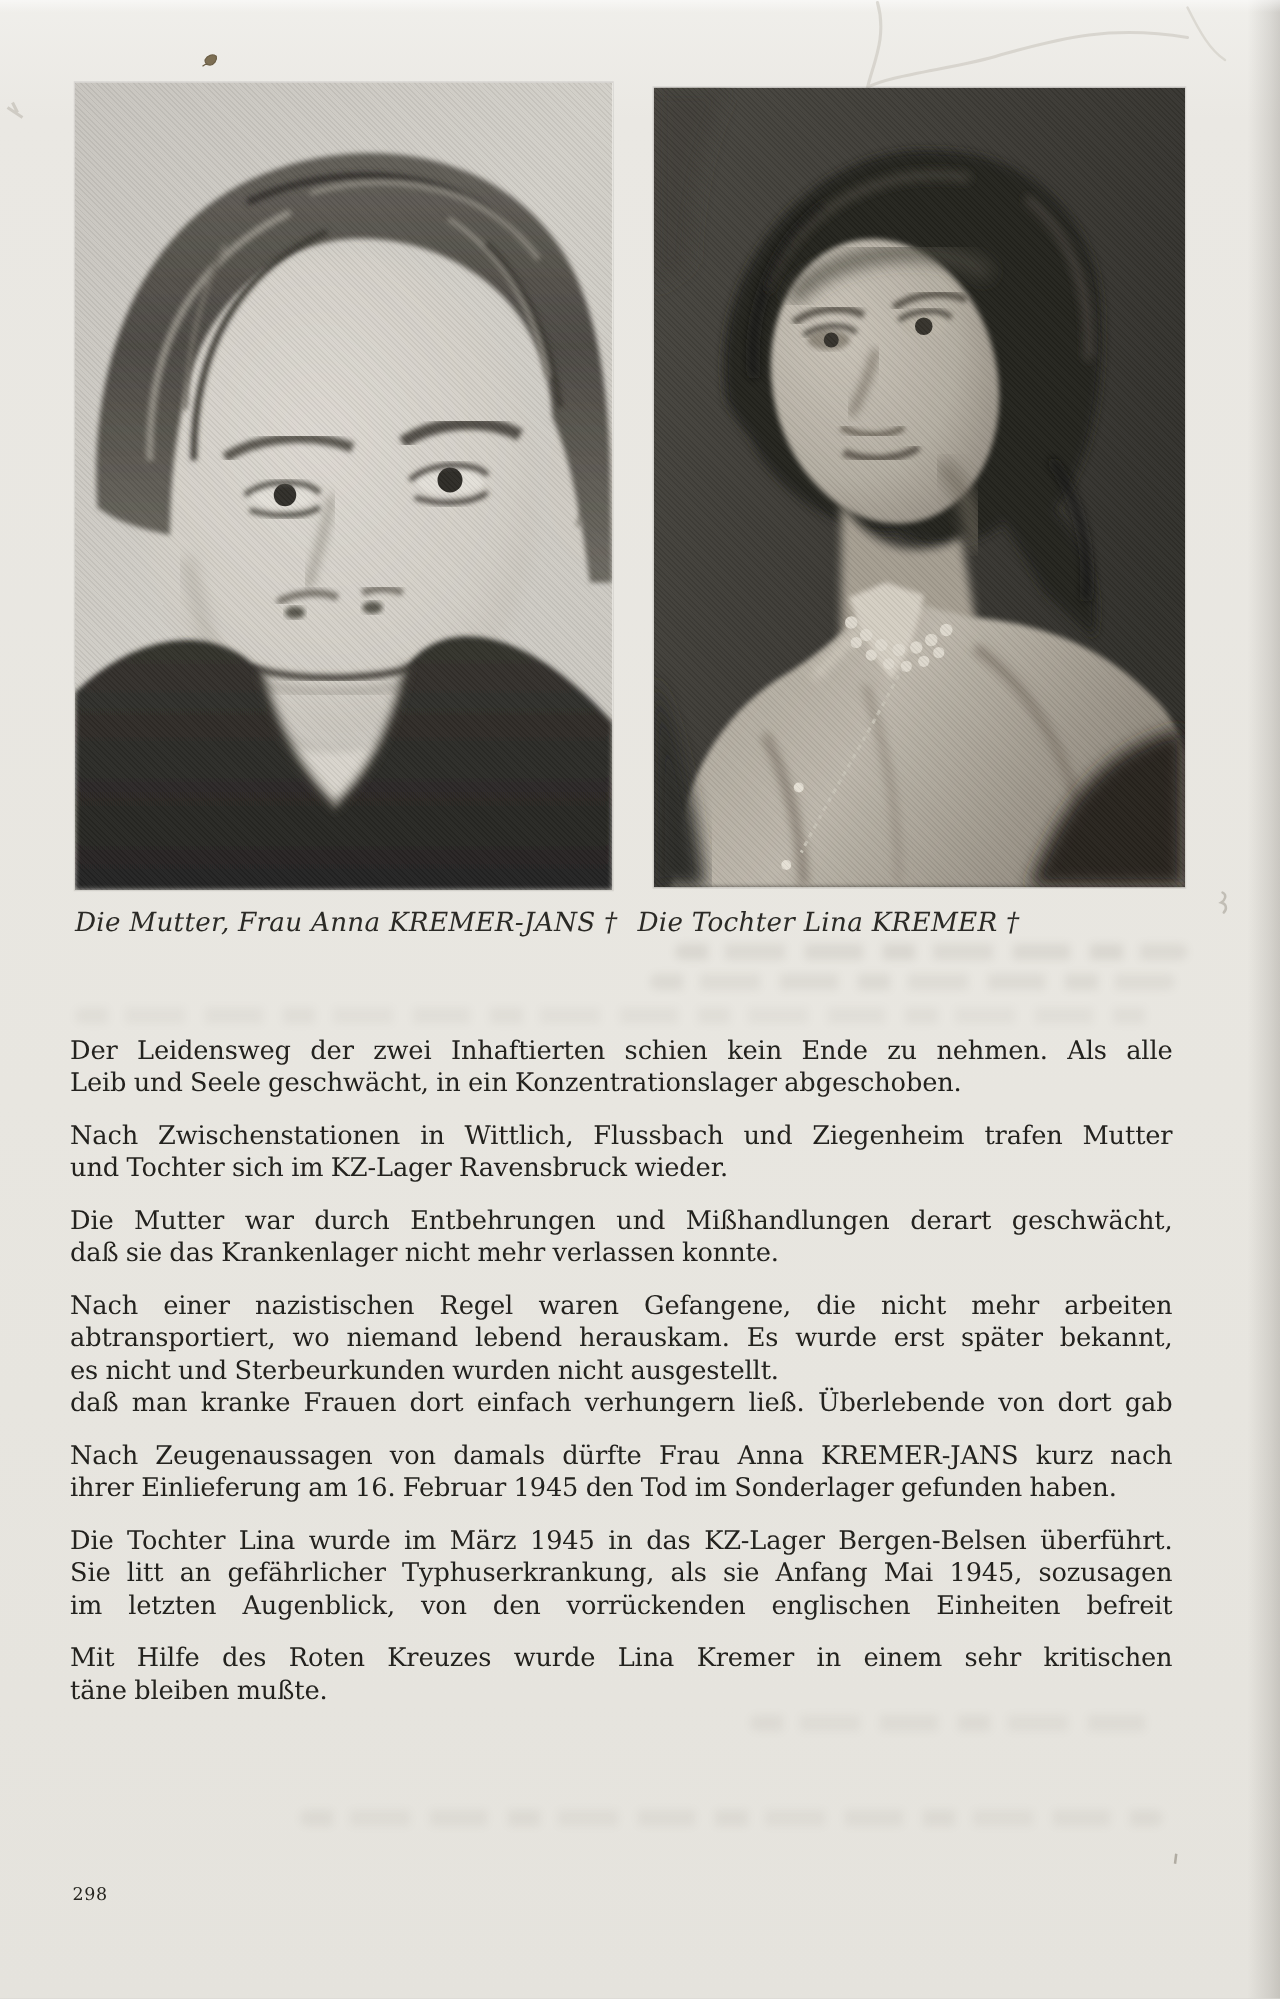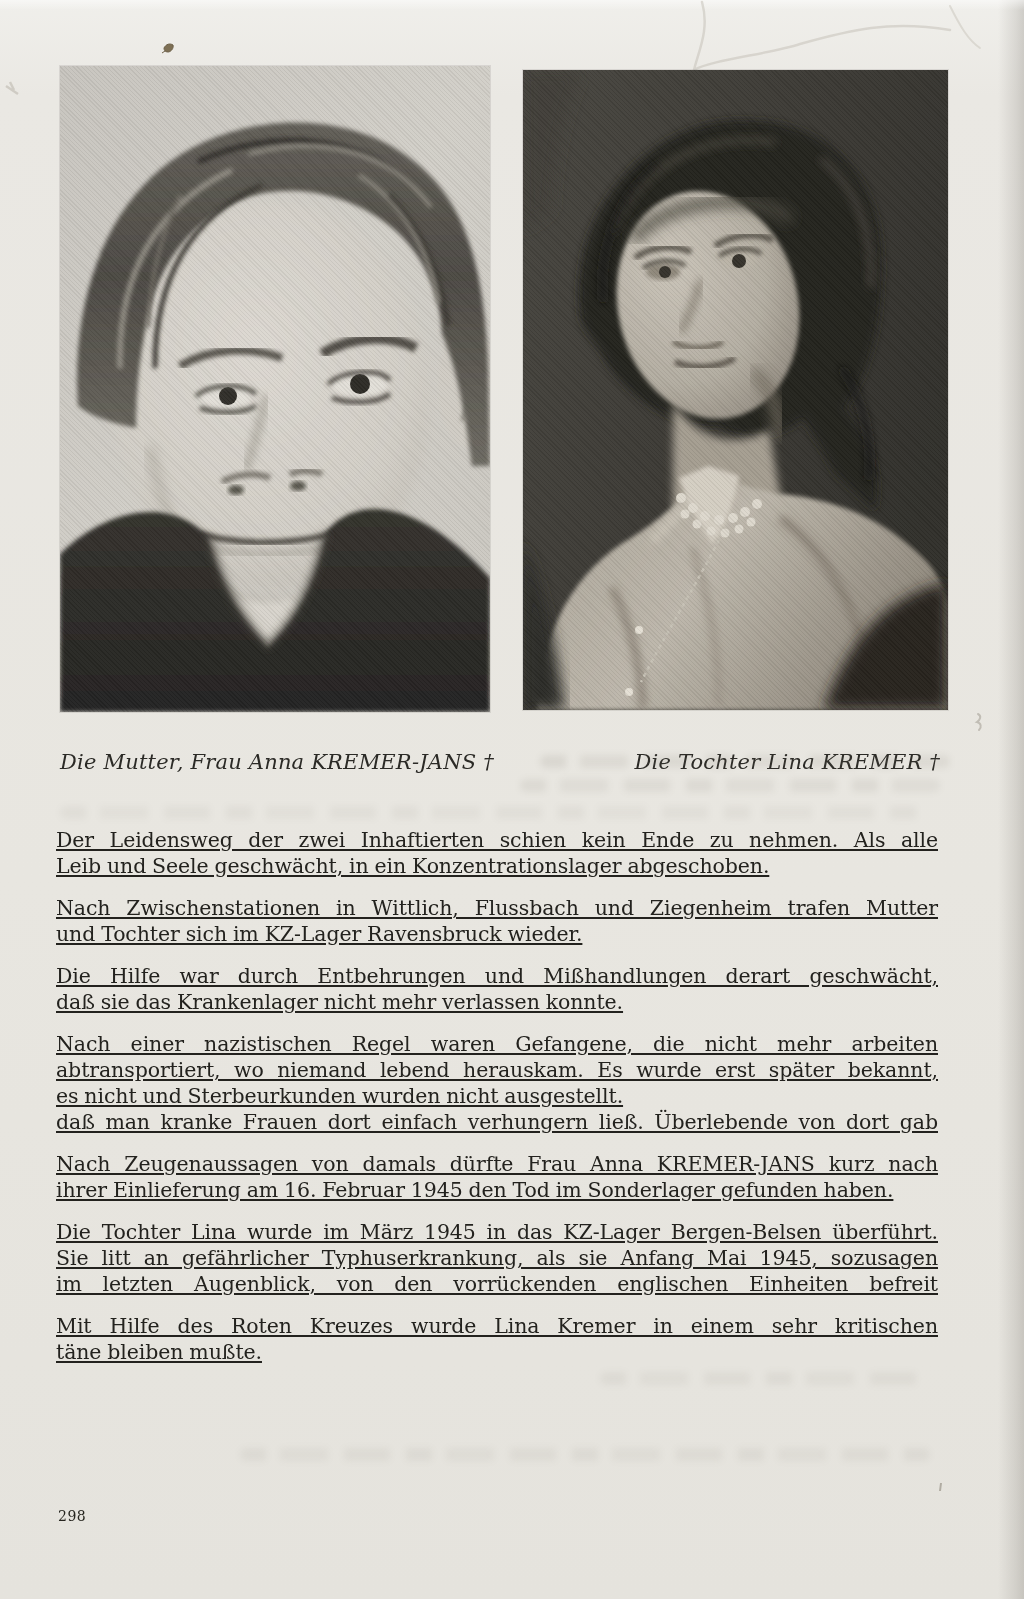--- a/index.html
+++ b/index.html
@@ -22,27 +22,27 @@
   }
   .photo{position:absolute;overflow:hidden;box-shadow:0 0 0 1px rgba(70,68,62,.12);}
   .photo svg{display:block;}
   .photo-left{left:60px;top:66px;width:430px;height:646px;}
   .photo-right{left:523px;top:70px;width:425px;height:640px;}
   .halftone{
     position:absolute;inset:0;pointer-events:none;
     background-image:repeating-linear-gradient(45deg,rgba(20,20,18,.06) 0 1px,rgba(255,255,255,.03) 1px 3px);
   }
   .caption{
-    position:absolute;top:747px;height:30px;
+    position:absolute;top:723px;height:30px;
     font-style:italic;font-size:21px;letter-spacing:.2px;color:#2b2a26;
-    text-align:right;line-height:30px;white-space:nowrap;
+    text-align:left;line-height:30px;white-space:nowrap;
   }
   .caption-left{left:60px;width:430px;}
   .caption-right{left:510px;width:430px;}
-  .article{position:absolute;left:56px;top:827px;width:882px;font-size:20.5px;line-height:26px;text-decoration:underline;}
+  .article{position:absolute;left:56px;top:827px;width:882px;font-size:20.5px;line-height:26px;}
   .para{margin:0 0 16px 0;}
   .para:last-child{margin-bottom:0;}
   .line{text-align:justify;text-align-last:justify;word-spacing:-.5px;letter-spacing:-.1px;min-height:26px;}
   .line.last{text-align-last:left;}
   .page-number{position:absolute;left:58px;top:1508px;font-size:14px;letter-spacing:.5px;color:#26251f;}
   
   .bleed{
     position:absolute;height:13px;border-radius:6px;pointer-events:none;
     background:repeating-linear-gradient(90deg,rgba(110,104,92,.55) 0 26px,rgba(110,104,92,0) 26px 40px,rgba(110,104,92,.45) 40px 88px,rgba(110,104,92,0) 88px 104px,rgba(110,104,92,.5) 104px 150px,rgba(110,104,92,0) 150px 166px);
     filter:blur(3.5px);opacity:.22;
@@ -263,21 +263,21 @@
   <div class="article">
       <div class="para">
         <div class="line">Der Leidensweg der zwei Inhaftierten schien kein Ende zu nehmen. Als alle</div>
         <div class="line last">Leib und Seele geschwächt, in ein Konzentrationslager abgeschoben.</div>
       </div>
       <div class="para">
         <div class="line">Nach Zwischenstationen in Wittlich, Flussbach und Ziegenheim trafen Mutter</div>
         <div class="line last">und Tochter sich im KZ-Lager Ravensbruck wieder.</div>
       </div>
       <div class="para">
-        <div class="line">Die Hilfe war durch Entbehrungen und Mißhandlungen derart geschwächt,</div>
+        <div class="line">Die Mutter war durch Entbehrungen und Mißhandlungen derart geschwächt,</div>
         <div class="line last">daß sie das Krankenlager nicht mehr verlassen konnte.</div>
       </div>
       <div class="para">
         <div class="line">Nach einer nazistischen Regel waren Gefangene, die nicht mehr arbeiten</div>
         <div class="line">abtransportiert, wo niemand lebend herauskam. Es wurde erst später bekannt,</div>
         <div class="line last">es nicht und Sterbeurkunden wurden nicht ausgestellt.</div>
         <div class="line">daß man kranke Frauen dort einfach verhungern ließ. Überlebende von dort gab</div>
       </div>
       <div class="para">
         <div class="line">Nach Zeugenaussagen von damals dürfte Frau Anna KREMER-JANS kurz nach</div>

